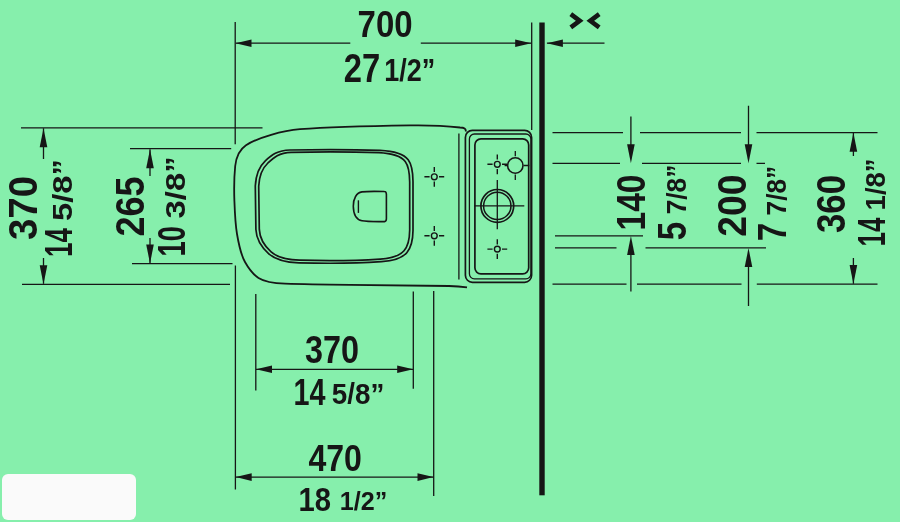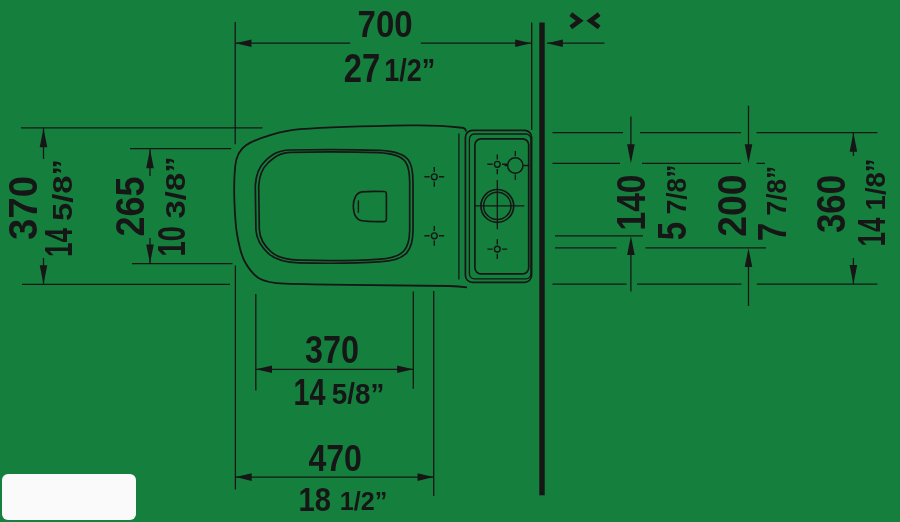--- a/index.html
+++ b/index.html
@@ -1,16 +1,16 @@
 <!DOCTYPE html>
 <html><head>
 <meta charset="utf-8">
 <style>
 html,body{margin:0;padding:0;background:#fff;}
-#c{position:relative;width:900px;height:522px;background:#15803d;overflow:hidden;}
+#c{position:relative;width:900px;height:522px;background:#86efac;overflow:hidden;}
 svg{position:absolute;left:0;top:0;}
 text{font-family:"Liberation Sans",sans-serif;font-weight:bold;fill:#161616;}
 </style>
 </head>
 <body>
 <div id="c">
 <svg width="900" height="522" viewBox="0 0 900 522">
 <g stroke="#161616" stroke-width="1.3" fill="none" stroke-linecap="butt">
 
   <path d="M235.8,43.2H350.3 M420.8,43.2H531.2 M546.9,43.2H604.5"></path>

